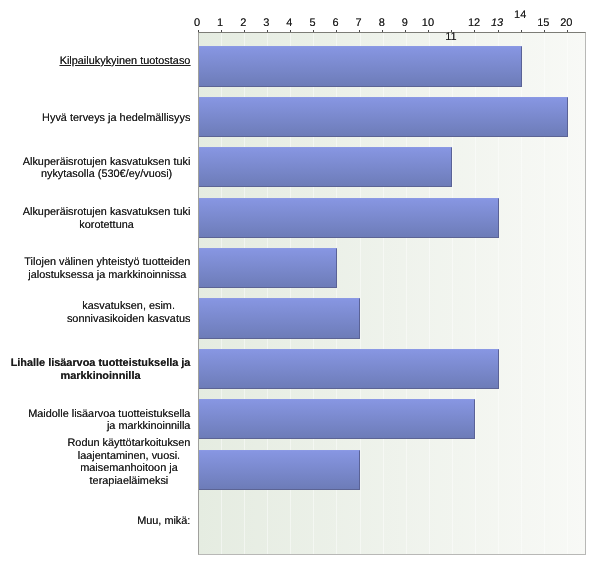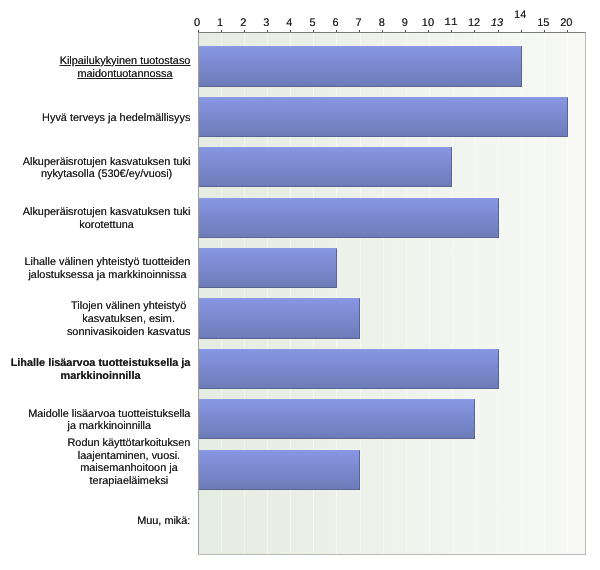--- a/index.html
+++ b/index.html
@@ -127,62 +127,60 @@
       <div class="tick-label" style="left: 315.58px; width: 40px; top: 18px;">6</div>
       <div class="tick" style="left: 359px; top: 30px;"></div>
       <div class="tick-label" style="left: 338.66px; width: 40px; top: 18px;">7</div>
       <div class="tick" style="left: 382px; top: 30px;"></div>
       <div class="tick-label" style="left: 361.74px; width: 40px; top: 18px;">8</div>
       <div class="tick" style="left: 405px; top: 30px;"></div>
       <div class="tick-label" style="left: 384.82px; width: 40px; top: 18px;">9</div>
       <div class="tick" style="left: 428px; top: 30px;"></div>
       <div class="tick-label" style="left: 407.9px; width: 40px; top: 18px;">10</div>
       <div class="tick" style="left: 451px; top: 30px;"></div>
-      <div class="tick-label" style="left: 430.98px; width: 40px; top: 18px; font-family: Liberation Mono, monospace;">11</div>
+      <div class="tick-label" style="left: 430.98px; width: 40px; top: 32px;">11</div>
       <div class="tick" style="left: 474px; top: 30px;"></div>
       <div class="tick-label" style="left: 454.06px; width: 40px; top: 18px; text-align: center;">12</div>
       <div class="tick" style="left: 498px; top: 30px;"></div>
       <div class="tick-label" style="left: 477.14px; width: 40px; top: 18px; font-style: italic;">13</div>
       <div class="tick" style="left: 521px; top: 30px;"></div>
       <div class="tick-label" style="left: 500.22px; width: 40px; top: 10px;">14</div>
       <div class="tick" style="left: 544px; top: 30px;"></div>
       <div class="tick-label" style="left: 523.3px; width: 40px; top: 18px;">15</div>
       <div class="tick" style="left: 567px; top: 30px;"></div>
       <div class="tick-label" style="left: 546.38px; width: 40px; top: 18px;">20</div>
     </div>
   <div id="labels-layer">
       <div class="cat-label" style="top: 54.8px; right: 409.6px; text-decoration: underline;">
         <div>Kilpailukykyinen tuotostaso</div>
-        <div>maidontuotannossa</div>
       </div>
       <div class="cat-label" style="top: 111.55px; right: 409.6px;">
         <div>Hyvä terveys ja hedelmällisyys</div>
       </div>
       <div class="cat-label" style="top: 155.6px; right: 409.6px;">
         <div>Alkuperäisrotujen kasvatuksen tuki</div>
         <div>nykytasolla (530€/ey/vuosi)</div>
       </div>
       <div class="cat-label" style="top: 206px; right: 409.6px;">
         <div>Alkuperäisrotujen kasvatuksen tuki</div>
         <div>korotettuna</div>
       </div>
       <div class="cat-label" style="top: 256.4px; right: 409.6px;">
-        <div>Lihalle välinen yhteistyö tuotteiden</div>
+        <div>Tilojen välinen yhteistyö tuotteiden</div>
         <div>jalostuksessa ja markkinoinnissa</div>
       </div>
       <div class="cat-label" style="top: 300.45px; right: 409.6px;">
-        <div>Tilojen välinen yhteistyö</div>
         <div>kasvatuksen, esim.</div>
         <div>sonnivasikoiden kasvatus</div>
       </div>
       <div class="cat-label" style="top: 357.2px; right: 409.6px; font-weight: bold;">
         <div>Lihalle lisäarvoa tuotteistuksella ja</div>
         <div>markkinoinnilla</div>
       </div>
-      <div class="cat-label" style="top: 407.6px; right: 409.6px;">
+      <div class="cat-label" style="top: 407.6px; right: 409.6px; text-align: right;">
         <div>Maidolle lisäarvoa tuotteistuksella</div>
         <div>ja markkinoinnilla</div>
       </div>
       <div class="cat-label" style="top: 437px; right: 409.6px;">
         <div>Rodun käyttötarkoituksen</div>
         <div>laajentaminen, vuosi.</div>
         <div>maisemanhoitoon ja</div>
         <div>terapiaeläimeksi</div>
       </div>
       <div class="cat-label" style="top: 514.75px; right: 409.6px;">

